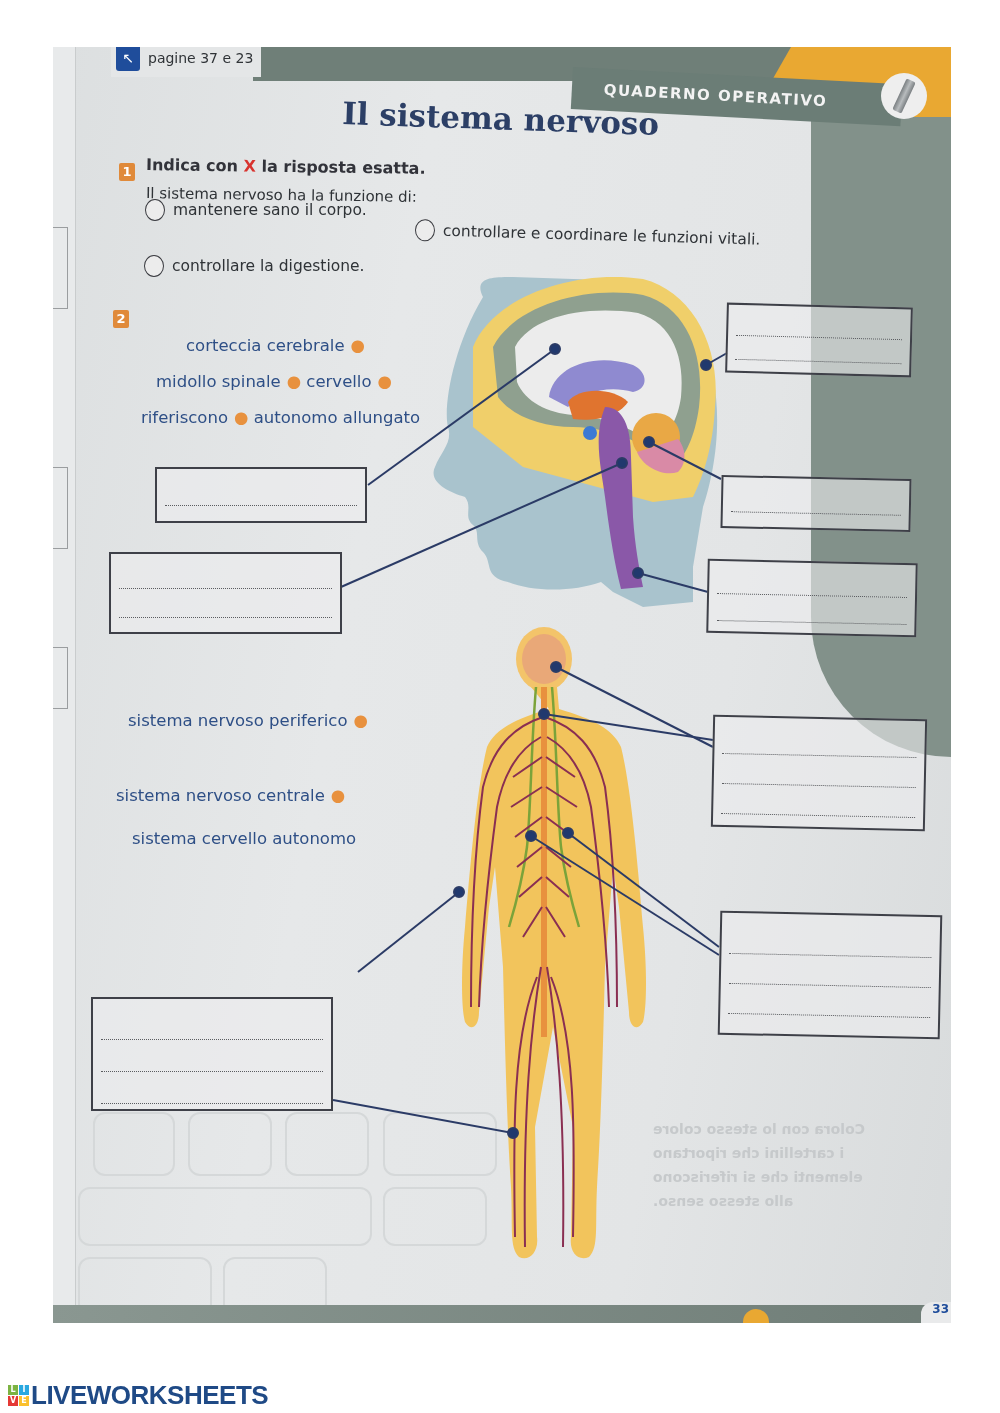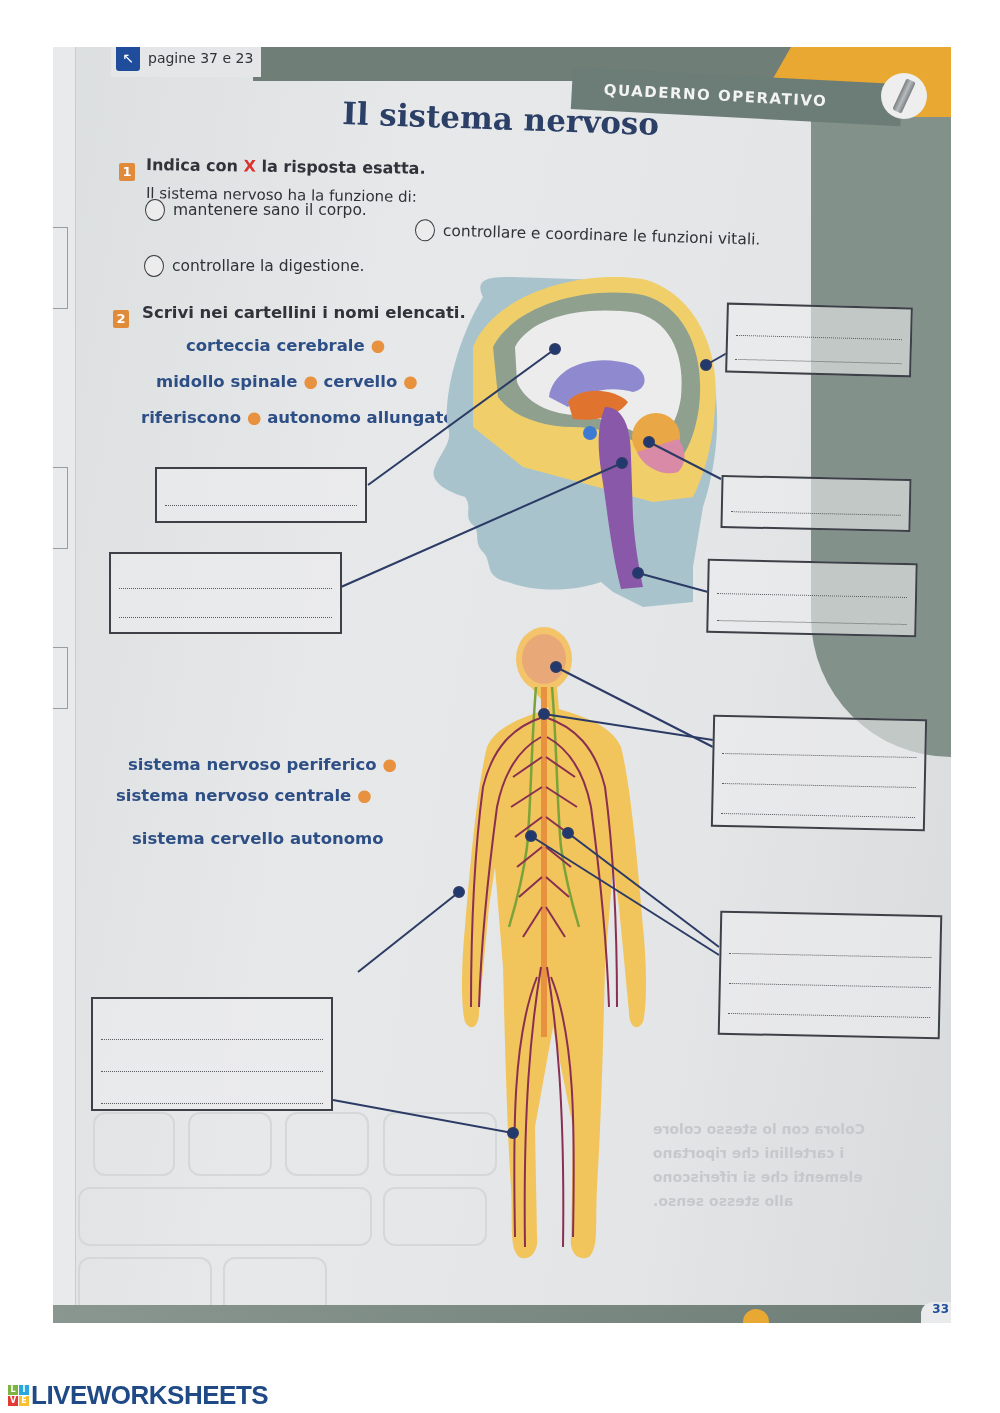--- a/index.html
+++ b/index.html
@@ -18,21 +18,21 @@
   .ref-box { position:absolute; left:58px; top:0; width:150px; height:30px; background:#e4e6e7; }
   .ref-icon { position:absolute; left:63px; top:0; width:24px; height:24px; background:#1f4d9b; border-radius:0 0 3px 3px; color:#fff; font-size:14px; text-align:center; line-height:22px; }
   .ref-text { position:absolute; left:95px; top:3px; font-size:14px; color:#2f3337; }
   .title { position:absolute; left:290px; top:48px; font-family:"DejaVu Serif", serif; font-weight:bold; font-size:31px; color:#2c3f66; transform:rotate(2deg); transform-origin:left top; white-space:nowrap; }
   .num-badge { position:absolute; width:16px; height:18px; background:#e08a3a; color:#fff; font-weight:bold; font-size:13px; text-align:center; line-height:18px; border-radius:2px; }
   .q-heading { position:absolute; font-weight:bold; font-size:16px; color:#32333a; white-space:nowrap; }
   .q-heading .x { color:#d8332f; }
   .q-text { position:absolute; font-size:15px; color:#2f3337; white-space:nowrap; }
   .option { position:absolute; display:flex; align-items:center; gap:8px; font-size:15.5px; color:#2f3337; white-space:nowrap; cursor:pointer; }
   .radio { width:20px; height:22px; border:1.6px solid #3a3b40; border-radius:50%; box-sizing:border-box; background:#ececec; flex:none; }
-  .word-list { position:absolute; font-weight:bold; font-size:16.5px; color:#2e4f86; white-space:nowrap; }
+  .word-list { position:absolute; font-weight:normal; font-size:16.5px; color:#2e4f86; white-space:nowrap; }
   .dot { color:#e8913e; margin-left:6px; }
   .label-box { position:absolute; border:2px solid #3e4048; background:rgba(236,237,238,0.6); box-sizing:border-box; }
   .label-box .line { position:absolute; left:8px; right:8px; border-bottom:1.5px dotted #5a5c60; height:0; }
   .label-box input { position:absolute; left:8px; right:8px; background:transparent; border:none; outline:none; font-size:13px; color:#1d2c55; height:18px; }
   svg.overlay { position:absolute; left:0; top:0; width:898px; height:1276px; pointer-events:none; }
   .faded { position:absolute; color:#c6c9cb; font-size:15px; font-weight:bold; white-space:nowrap; }
   .faded-box { position:absolute; border:2px solid #d5d8d9; border-radius:12px; }
   .footer-band { position:absolute; left:0; top:1258px; width:898px; height:18px; background:linear-gradient(90deg,#8a9791,#6f7d77); }
   .page-num { position:absolute; right:0; top:1255px; width:30px; height:22px; background:#e9eaeb; border-radius:12px 0 0 0; color:#1f4d9b; font-weight:bold; font-size:12px; text-align:right; padding-right:2px; box-sizing:border-box; }
   .page-orange { position:absolute; left:690px; top:1262px; width:26px; height:14px; background:#e9a832; border-radius:14px 14px 0 0; }
@@ -94,27 +94,26 @@
   <label class="option" style="left:362px; top:172px; transform:rotate(1.6deg); transform-origin:left center">
     <span class="radio"></span>
     <span>controllare e coordinare le funzioni vitali.</span>
   </label>
   <label class="option" style="left:91px; top:208px">
     <span class="radio"></span>
     <span>controllare la digestione.</span>
   </label>
 
   <div class="num-badge" style="left:60px; top:263px">2</div>
-  <div class="q-heading" style="left:89px; top:256px; font-size:16.5px">Scrivi nei cartellini i nomi elencati.</div>
 
   <div class="word-list" style="left:133px; top:289px"><span>corteccia cerebrale</span><span class="dot">●</span></div>
   <div class="word-list" style="left:103px; top:325px"><span>midollo spinale</span><span class="dot">●</span> <span>cervello</span><span class="dot">●</span></div>
   <div class="word-list" style="left:88px; top:361px"><span>riferiscono</span><span class="dot">●</span> <span>autonomo allungato</span></div>
 
-  <div class="word-list" style="left:75px; top:708px"><span>sistema nervoso periferico</span><span class="dot">●</span></div>
+  <div class="word-list" style="left:75px; top:664px"><span>sistema nervoso periferico</span><span class="dot">●</span></div>
   <div class="word-list" style="left:63px; top:739px"><span>sistema nervoso centrale</span><span class="dot">●</span></div>
   <div class="word-list" style="left:79px; top:782px"><span>sistema cervello autonomo</span></div>
 
   <svg class="overlay" viewBox="0 0 898 1276">
 
     <g>
       <path d="M430 250 C420 230 440 230 460 230 L520 232 C600 235 650 270 660 330 C670 380 660 430 650 460 L640 520 L640 555 L590 560 L560 545 L548 535 C520 545 480 545 455 535 C430 530 440 515 430 505 C420 495 428 485 420 478 C410 470 420 460 412 450 C395 445 375 435 382 420 C388 405 400 395 395 380 C390 360 400 300 430 250 Z" fill="#a9c3cd"></path>
       <path d="M420 300 C440 250 520 222 590 232 C640 245 668 300 662 360 C660 400 650 430 640 450 L600 455 L470 420 L420 380 Z" fill="#f0cf6a"></path>
       <path d="M440 300 C460 260 530 238 590 248 C635 260 652 310 646 360 C642 390 632 410 620 420 C600 400 560 380 520 380 C490 380 460 370 445 350 Z" fill="#8fa08f"></path>
       <path d="M462 300 C478 270 530 258 585 266 C620 276 632 312 628 350 C625 372 615 390 600 398 C580 380 550 370 520 368 C495 366 472 355 464 335 Z" fill="#ececec"></path>

